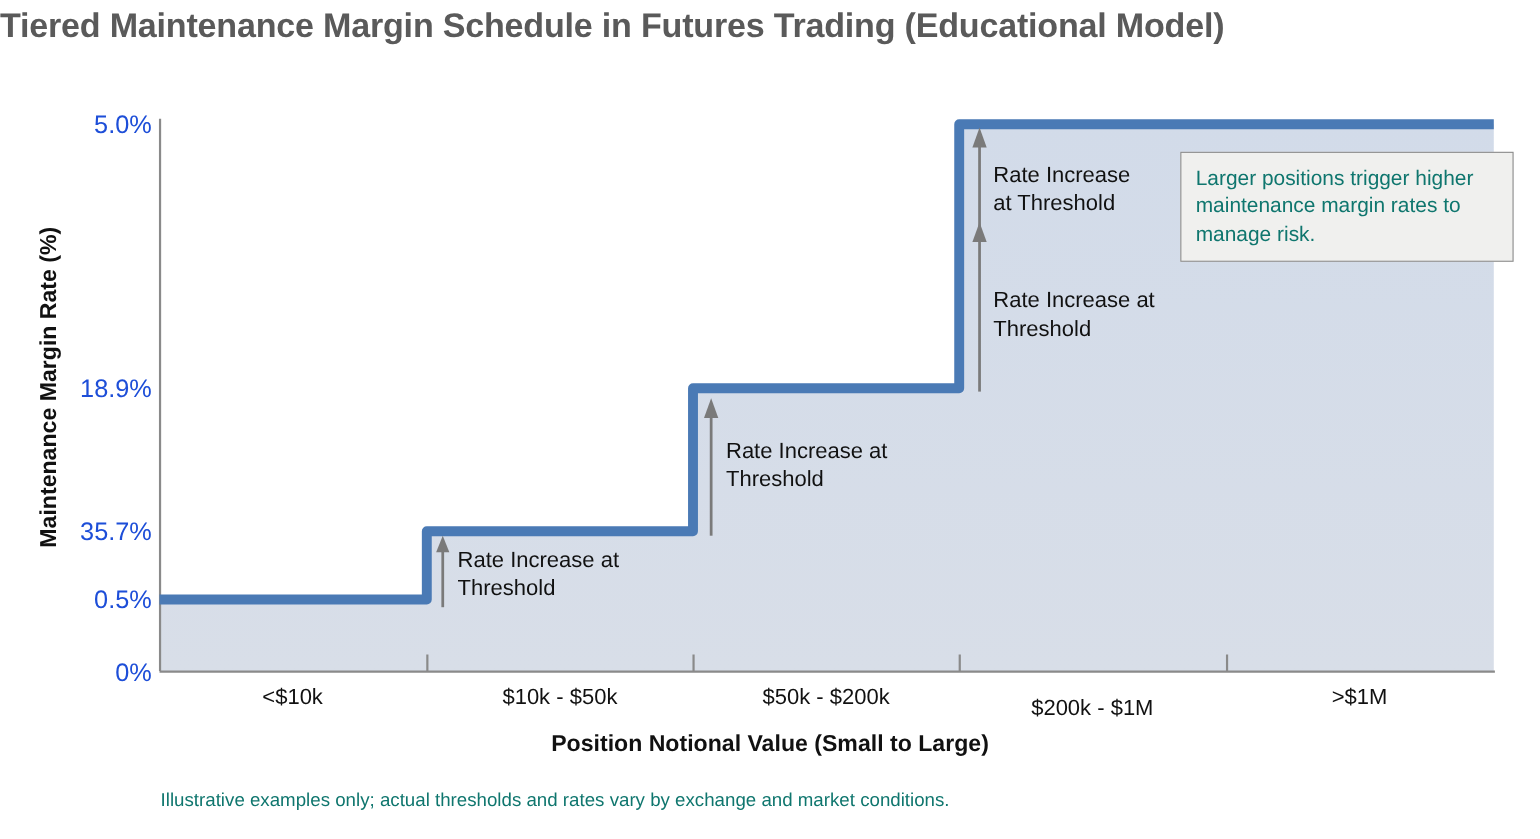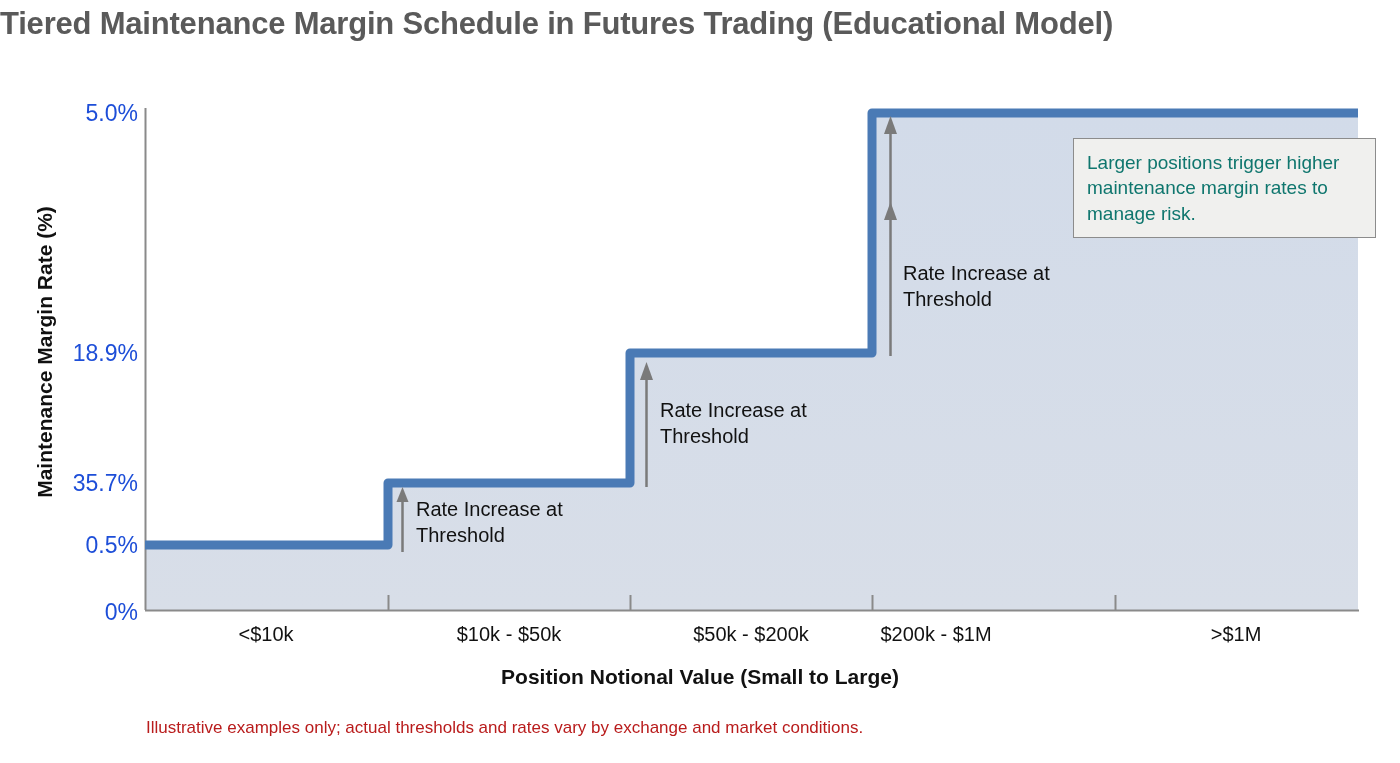--- a/index.html
+++ b/index.html
@@ -20,21 +20,21 @@
     position:absolute;left:-205px;top:340px;width:500px;
     transform:rotate(-90deg);transform-origin:center center;
     text-align:center;font-size:21px;font-weight:bold;color:#111;
   }
   .xlabel{
     position:absolute;left:0;top:665px;width:1400px;text-align:center;
     font-size:21px;font-weight:bold;color:#111;
   }
   .footnote{
     position:absolute;left:146px;top:718px;
-    font-size:17px;color:#b91c1c;
+    font-size:17px;color:#0f766e;
   }
 
   .ytick{
     position:absolute;right:1262px;text-align:right;
     font-size:23px;color:#1d4ed8;white-space:nowrap;
     transform:translateY(-50%);
   }
   .xtick{
     position:absolute;top:623px;text-align:center;
     font-size:20px;color:#111;white-space:nowrap;
@@ -67,21 +67,21 @@
 
   <div class="ytick" style="top:113px;">5.0%</div>
   <div class="ytick" style="top:353px;">18.9%</div>
   <div class="ytick" style="top:483px;">35.7%</div>
   <div class="ytick" style="top:545px;">0.5%</div>
   <div class="ytick" style="top:612px;">0%</div>
 
   <div class="xtick" style="left:266px;">&lt;$10k</div>
   <div class="xtick" style="left:509px;">$10k - $50k</div>
   <div class="xtick" style="left:751px;">$50k - $200k</div>
-  <div class="xtick" style="left:936px;">$200k - $1M</div>
+  <div class="xtick" style="left:993px;margin-top:10px;">$200k - $1M</div>
   <div class="xtick" style="left:1236px;">&gt;$1M</div>
 
   <svg class="plot-svg" viewBox="0 0 1400 763">
     <defs>
       <linearGradient id="areaFill" x1="0" y1="0" x2="0" y2="1">
         <stop offset="0%" stop-color="#d2dbe9"></stop>
         <stop offset="100%" stop-color="#d8dee8"></stop>
       </linearGradient>
     </defs>
 
@@ -112,20 +112,22 @@
     <g>
       <line x1="890.5" y1="356" x2="890.5" y2="218" stroke="#7a7a7a" stroke-width="2.5"></line>
       <polygon points="890.5,202 884,220 897,220" fill="#7a7a7a"></polygon>
     </g>
   </svg>
 
   <div class="ann" style="left:416px;top:497px;">Rate Increase at
 Threshold</div>
   <div class="ann" style="left:660px;top:398px;">Rate Increase at
 Threshold</div>
+  <div class="ann" style="left:903px;top:147px;">Rate Increase
+at Threshold</div>
   <div class="ann" style="left:903px;top:261px;">Rate Increase at
 Threshold</div>
 
   <div class="callout">
     <span>Larger positions trigger higher maintenance margin rates to manage risk.</span>
   </div>
 
   <div class="footnote">Illustrative examples only; actual thresholds and rates vary by exchange and market conditions.</div>
 </div>
 

